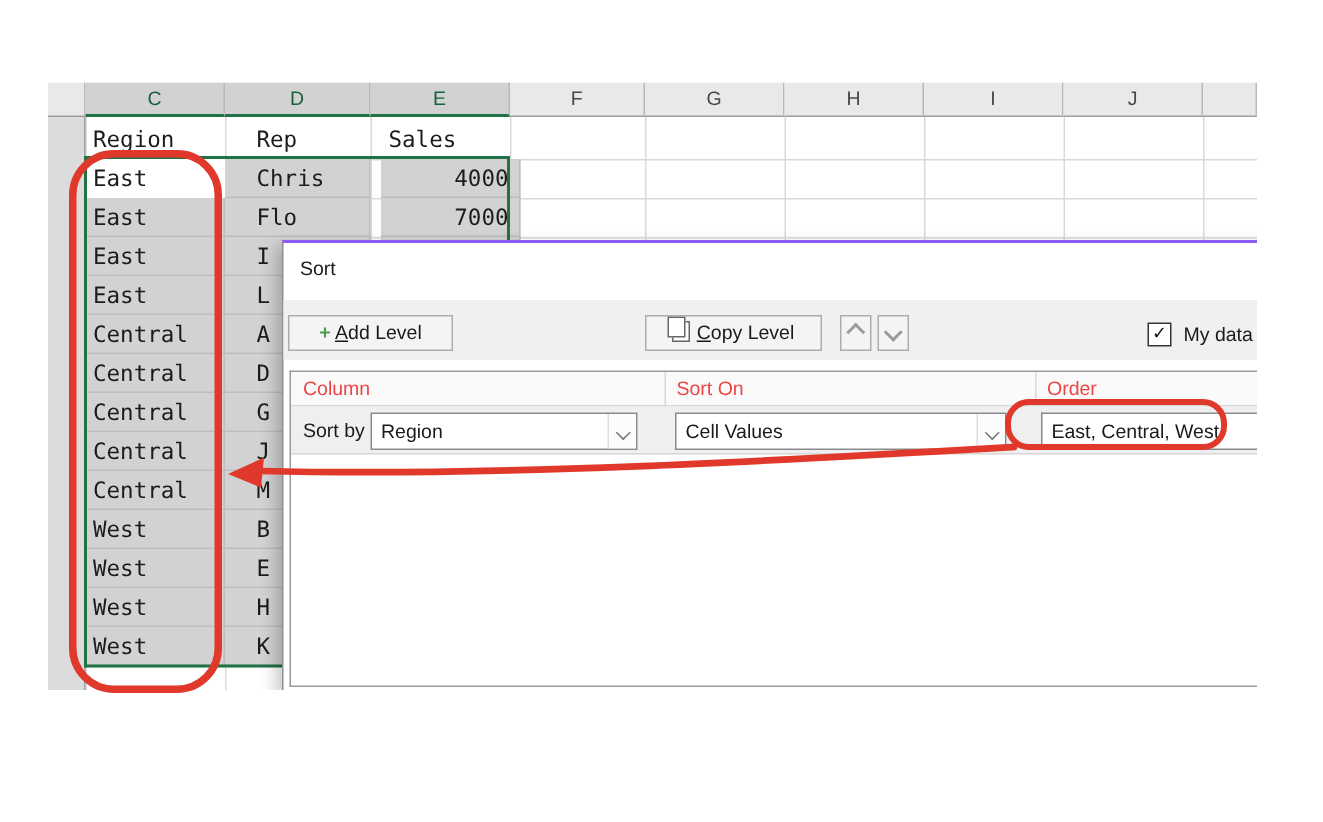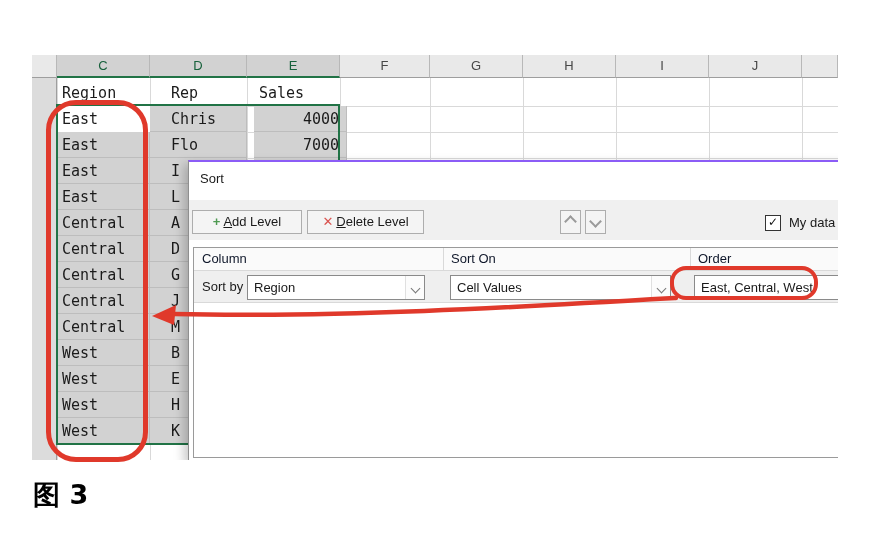--- a/index.html
+++ b/index.html
@@ -42,21 +42,21 @@
   .icon-copy::before{content:"";position:absolute;left:-4px;top:-4px;width:10px;height:12px;border:1px solid #666;background:#fff;}
   .chev{display:inline-block;width:7px;height:7px;border-right:2px solid #9a9a9a;border-bottom:2px solid #9a9a9a;}
   .chev.up{transform:rotate(-135deg);margin-top:6px;}
   .chev.down{transform:rotate(45deg);margin-top:2px;}
   #dlg-check{position:absolute;left:576px;top:53px;width:14px;height:14px;border:1px solid #333;background:#fff;
              line-height:13px;text-align:center;font-size:12px;color:#111;}
   #dlg-checklabel{position:absolute;left:600px;top:50px;line-height:21px;white-space:nowrap;font-size:13px;}
   #dlg-list{position:absolute;left:4px;top:85px;width:662px;height:211px;background:#fff;border:1px solid #9a9a9a;border-right:none;box-sizing:border-box;}
   #list-headrow{position:absolute;left:0;top:0;width:662px;height:23px;background:#fafafa;border-bottom:1px solid #d9d9d9;box-sizing:border-box;}
   .list-sep{position:absolute;top:0;width:1px;height:55px;background:#d9d9d9;}
-  .lh{position:absolute;top:0;line-height:22px;font-size:13px;color:#0f172a;}
+  .lh{position:absolute;top:0;line-height:22px;font-size:13px;color:#ef4444;}
   #sortrow{position:absolute;left:0;top:23px;width:662px;height:32px;background:#efefef;border-bottom:1px solid #d9d9d9;box-sizing:border-box;}
   #sortby-label{position:absolute;left:8px;top:0;line-height:31px;font-size:13px;}
   .combo{position:absolute;top:4px;height:25px;background:#fff;border:1px solid #8a8a8a;box-sizing:border-box;
          line-height:23px;font-size:13px;padding-left:6px;white-space:nowrap;overflow:hidden;}
   .combo .arrowbox{position:absolute;right:0;top:0;width:18px;height:23px;background:#fcfcfc;border-left:1px solid #e0e0e0;text-align:center;}
   .combo .arrowbox .chev{border-color:#777;margin-top:6px;transform:rotate(45deg);width:6px;height:6px;border-width:0 1.6px 1.6px 0;border-style:solid;}
   
   .red-ellipse{position:absolute;border:5px solid #e0392b;border-radius:30px;z-index:30;}
   #red-order{border-width:4px;border-radius:16px;}
   #arrow-svg{position:absolute;left:0;top:0;z-index:31;pointer-events:none;}
@@ -189,21 +189,21 @@
       <div class="greenb" style="left:25px;top:388px;width:283px;height:2px;"></div>
       <div class="greenb" style="left:306px;top:49px;width:2px;height:341px;"></div>
     </div>
 
     <div id="dialog">
       <div id="dlg-title">Sort</div>
       <div id="dlg-help">?</div>
 
       <div id="dlg-toolbar">
         <div class="dbtn" style="left:3px;width:110px;"><span class="icon-plus">+</span><span><u>A</u>dd Level</span></div>
-        <div class="dbtn" style="left:118px;width:117px;"><span class="icon-x">✕</span><span><u>D</u>elete Level</span></div>
+        <div class="dbtn" style="left:241px;width:118px;"><span class="icon-copy"></span><span><u>C</u>opy Level</span></div>
         <div class="dbtn squarebtn" style="left:371px;"><span class="chev up"></span></div>
         <div class="dbtn squarebtn" style="left:396px;"><span class="chev down"></span></div>
       </div>
       <div id="dlg-check">✓</div>
       <div id="dlg-checklabel">My data h</div>
 
       <div id="dlg-list">
         <div id="list-headrow">
           <span class="lh" style="left:8px">Column</span>
           <span class="lh" style="left:257px">Sort On</span>
@@ -230,14 +230,13 @@
     </div>
   </div>
 
   <div class="red-ellipse" id="red-region" style="left:46px;top:100px;width:92px;height:352px;"></div>
   <div class="red-ellipse" id="red-order" style="left:670px;top:266px;width:140px;height:26px;"></div>
   <svg id="arrow-svg" width="882" height="548">
     <path d="M 676 298 C 520 307 330 318 174 314" stroke="#e0392b" stroke-width="4.5" fill="none" stroke-linecap="round"></path>
     <polygon points="152,316 176,305 174,325" fill="#e0392b"></polygon>
   </svg>
 
-  <div id="caption">图 3</div>
 </div>
 
 </body></html>

